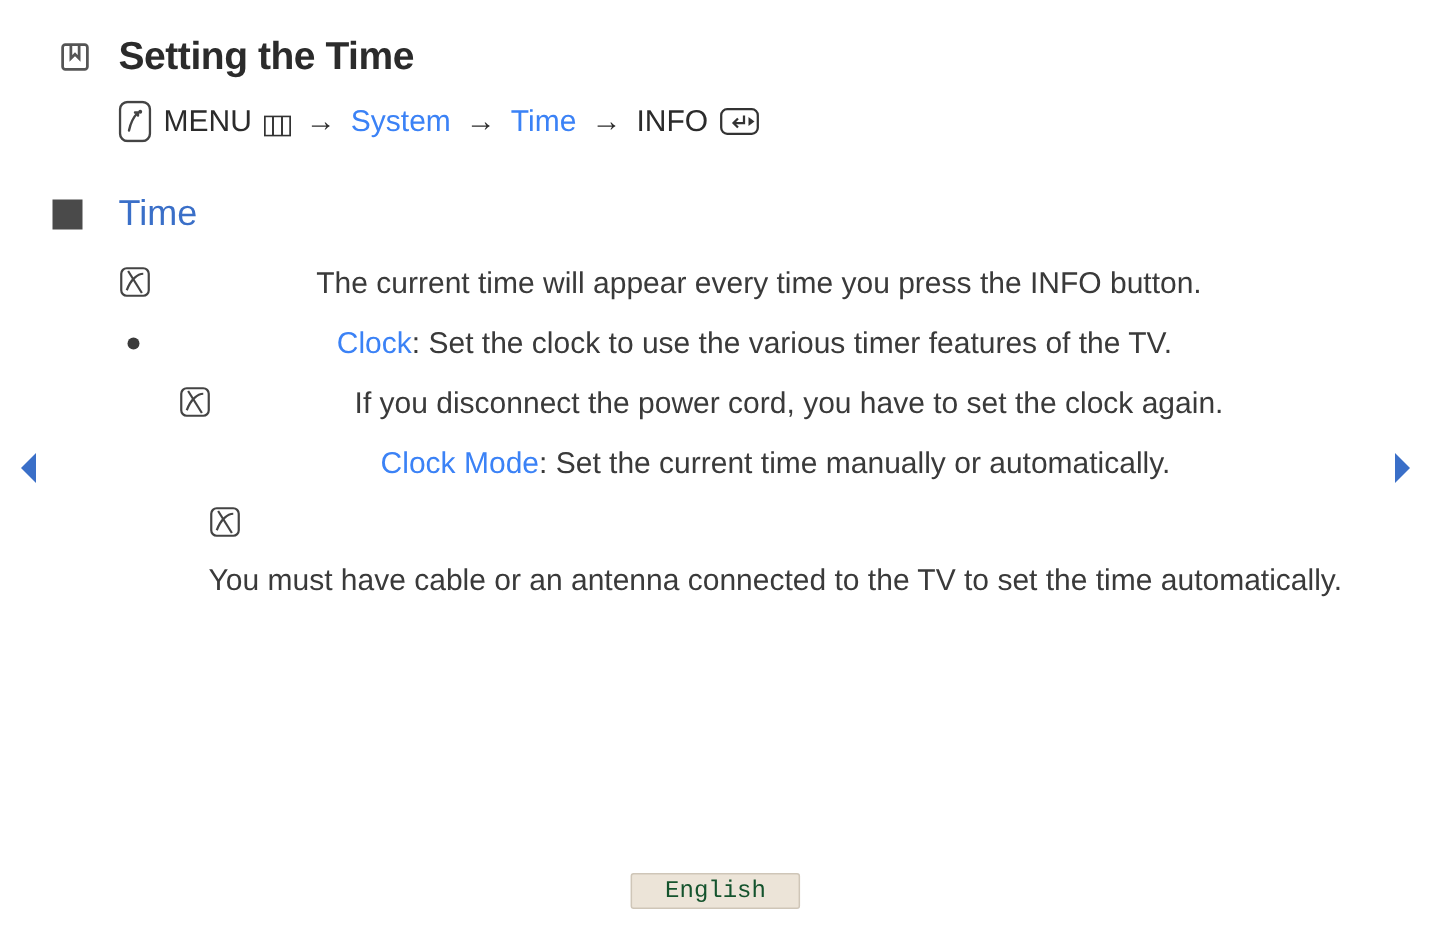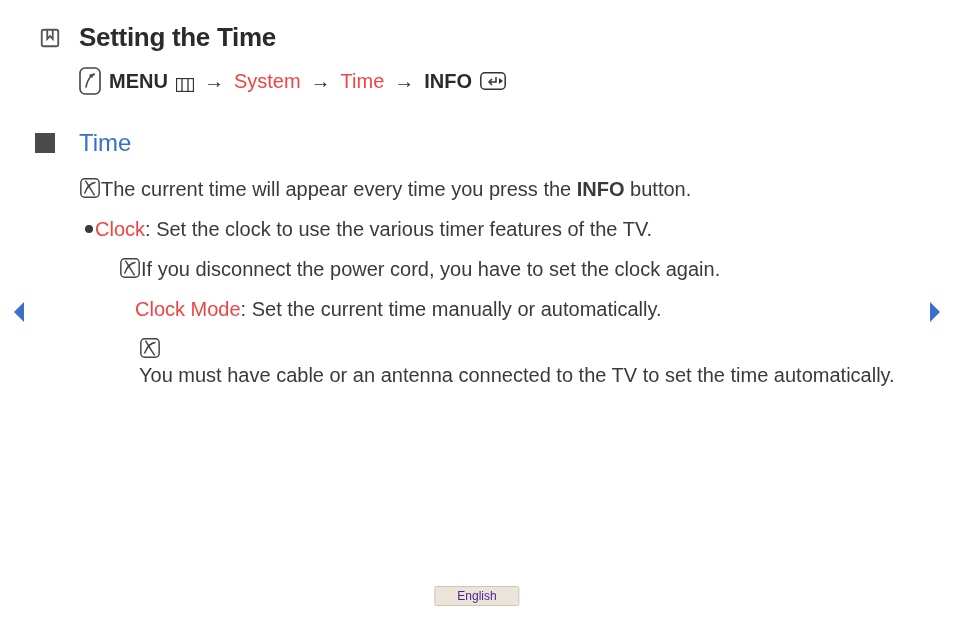--- a/index.html
+++ b/index.html
@@ -52,22 +52,22 @@
     .menu-icon-box {
       display: inline-block;
       width: 18px;
       height: 14px;
     }
     .enter-icon-box {
       display: inline-block;
       width: 26px;
       height: 18px;
     }
-    .bold { font-weight: bold; }
-    .link-blue { color: #ef4444; }
+    .bold { font-weight: normal; }
+    .link-blue { color: #3b82f6; }
     .arrow-sep { padding: 0 2px; }
 
     .section-row {
       display: flex;
       align-items: center;
       gap: 24px;
       margin-bottom: 16px;
     }
     .square-marker {
       width: 20px;
@@ -81,21 +81,23 @@
       color: #3a6fc8;
     }
 
     .body {
       font-size: 20px;
       line-height: 1.6;
     }
     .line {
       display: flex;
       align-items: flex-start;
+      gap: 12px;
       margin-bottom: 8px;
+      text-align: center;
     }
     .note-icon {
       width: 22px;
       height: 22px;
       flex-shrink: 0;
       margin-top: 4px;
     }
     .bullet {
       width: 8px;
       height: 8px;
@@ -121,23 +123,24 @@
     .nav-arrow svg { width: 18px; height: 24px; }
 
     .lang-badge {
       position: absolute;
       bottom: 18px;
       left: 50%;
       transform: translateX(-50%);
       background: #ece4d8;
       border: 1px solid #cfc6b8;
       border-radius: 2px;
-      font-size: 12px;
+      font-size: 16px;
       padding: 2px 22px;
-      color: #4c1d95;
+      color: #14532d;
+      font-family: Liberation Mono, monospace;
     }
   </style>
 </head>
 <body>
 
 <div class="content">
 
   <div class="title-row">
     <svg class="bookmark-icon" viewBox="0 0 24 24">
       <rect x="3" y="3" width="18" height="18" rx="2"></rect>

